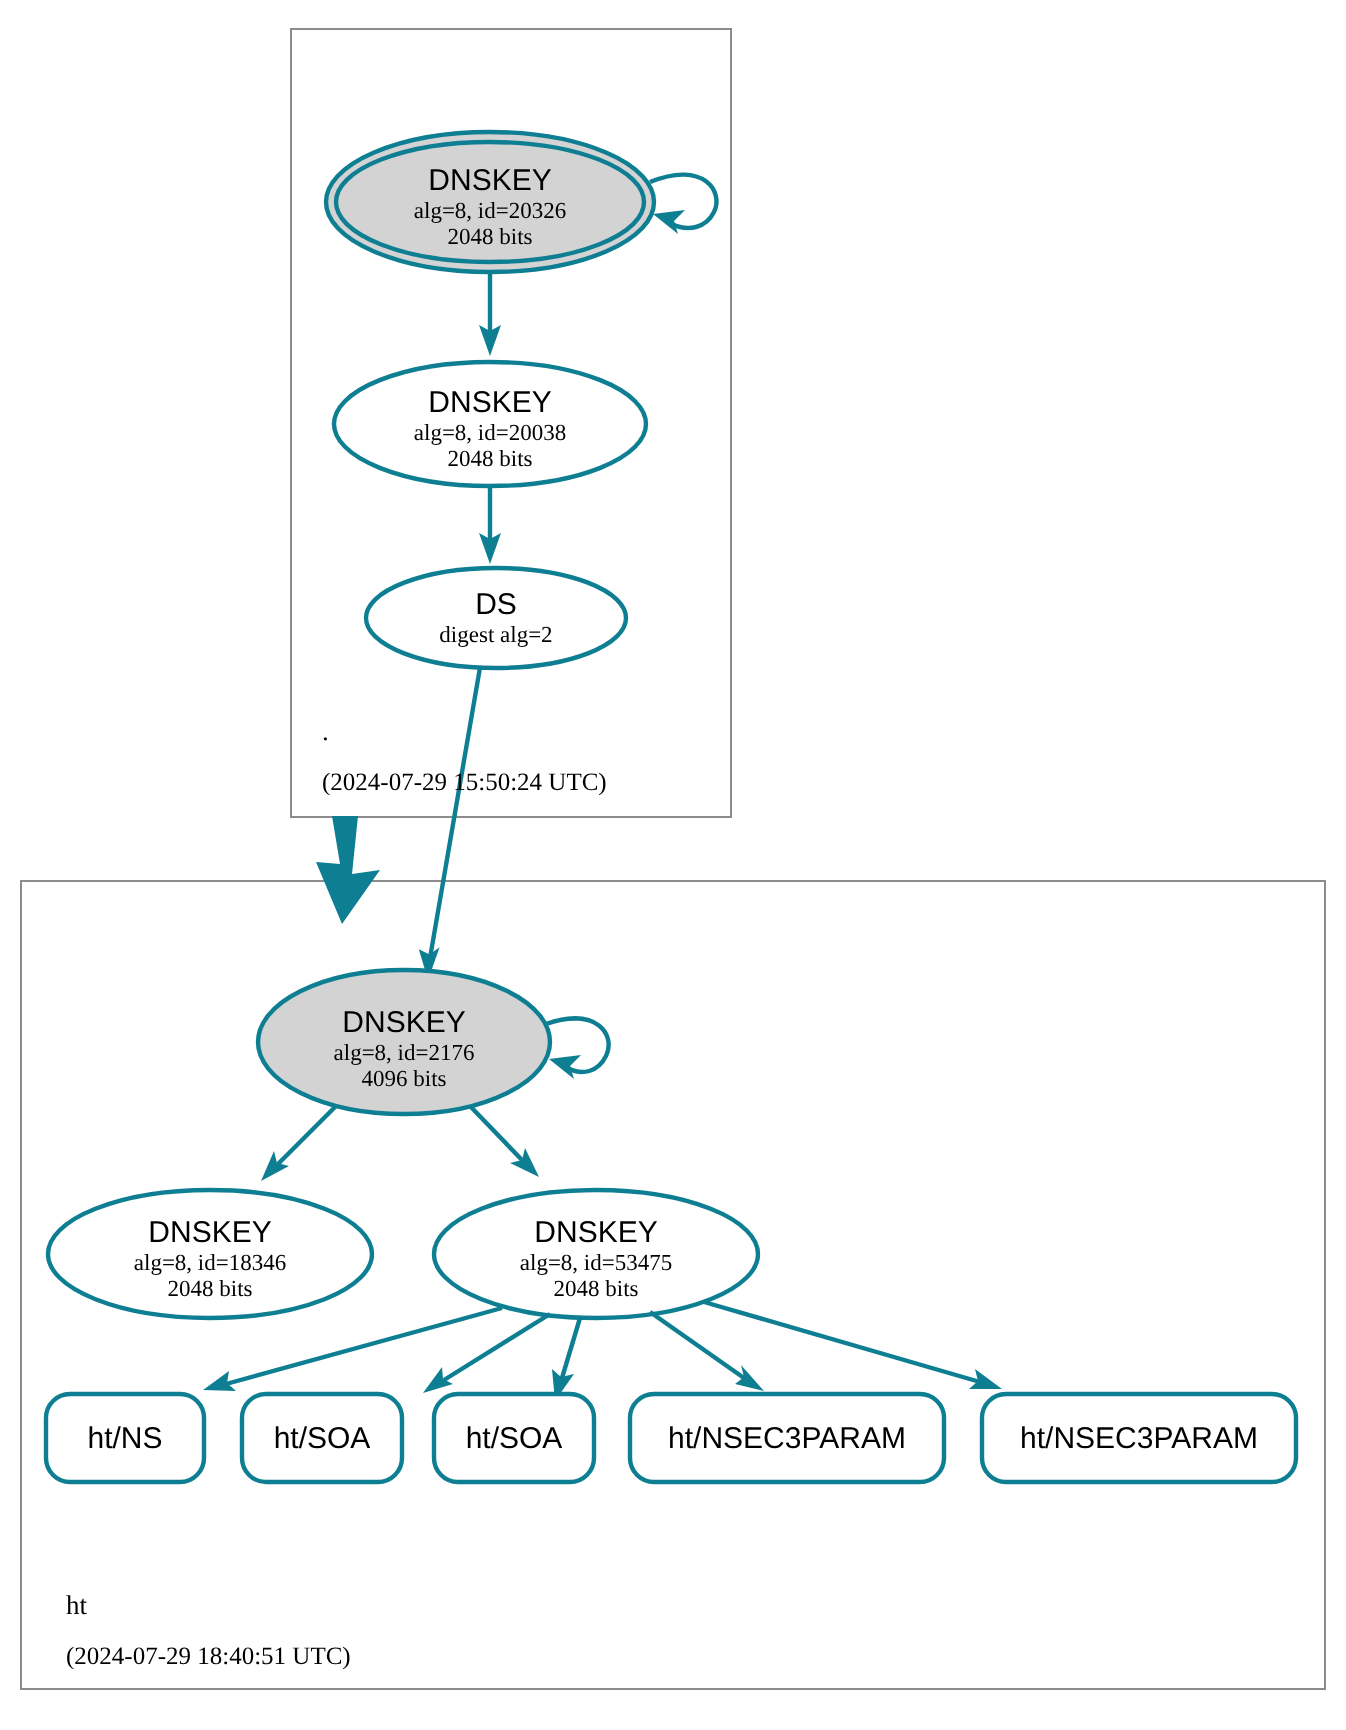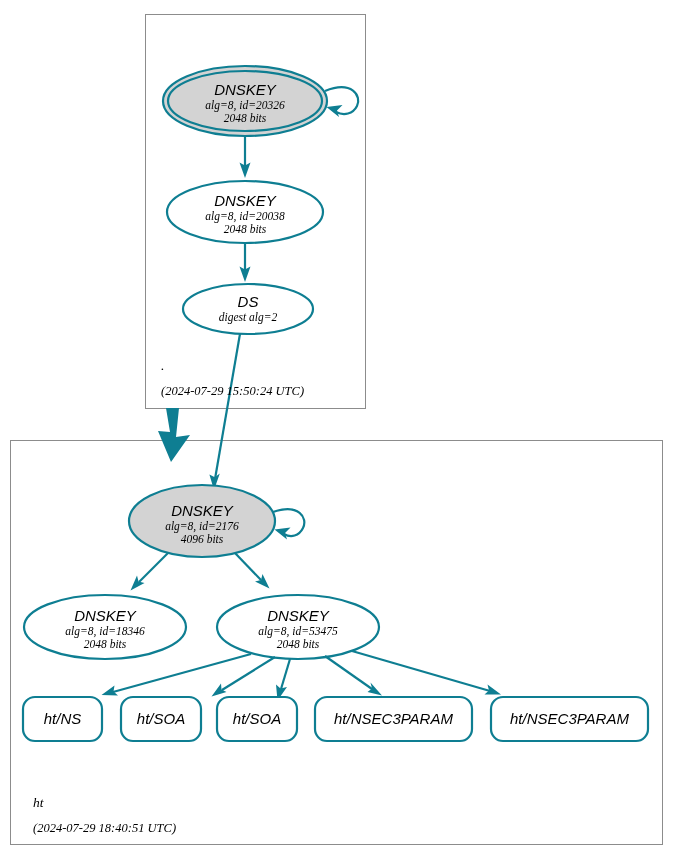--- a/index.html
+++ b/index.html
@@ -10,21 +10,20 @@
   body {
     width: 673px;
     height: 865px;
     font-family: "Liberation Sans", sans-serif;
     overflow: hidden;
   }
   #graph-root {
     position: relative;
     width: 673px;
     height: 865px;
-    font-style: italic;
   }
   svg#dnssec-graph {
     display: block;
     width: 673px;
     height: 865px;
   }
   .zone-box {
     fill: #ffffff;
     stroke: #8c8c8c;
     stroke-width: 1;

